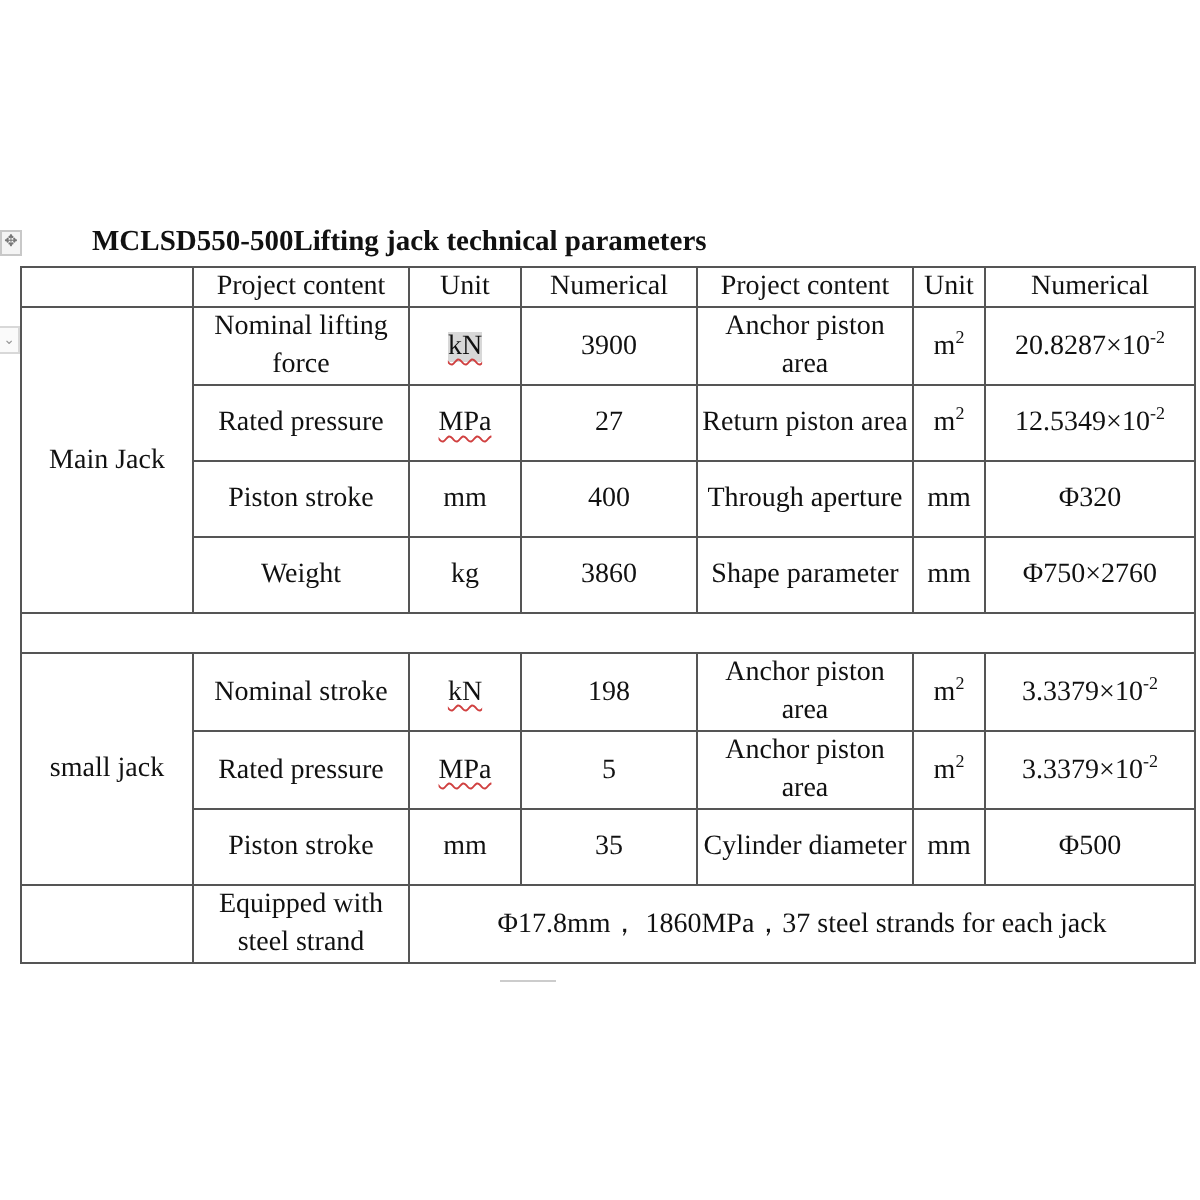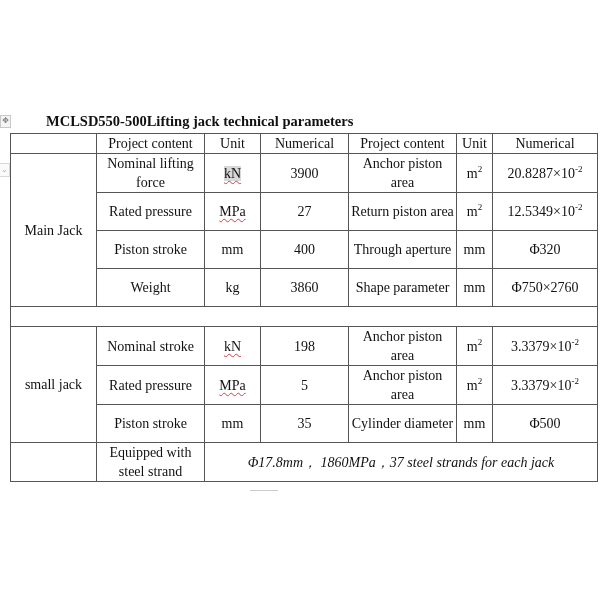--- a/index.html
+++ b/index.html
@@ -84,21 +84,20 @@
     .unit-hl {
       background: #d8d8d8;
     }
     sup {
       font-size: 9px;
       line-height: 0;
       vertical-align: super;
     }
     .strand-text {
       white-space: nowrap;
-      font-style: italic;
     }
     .tail-line {
       position: absolute;
       left: 250px;
       top: 490px;
       width: 28px;
       height: 1px;
       background: #ccc;
     }
   </style>

